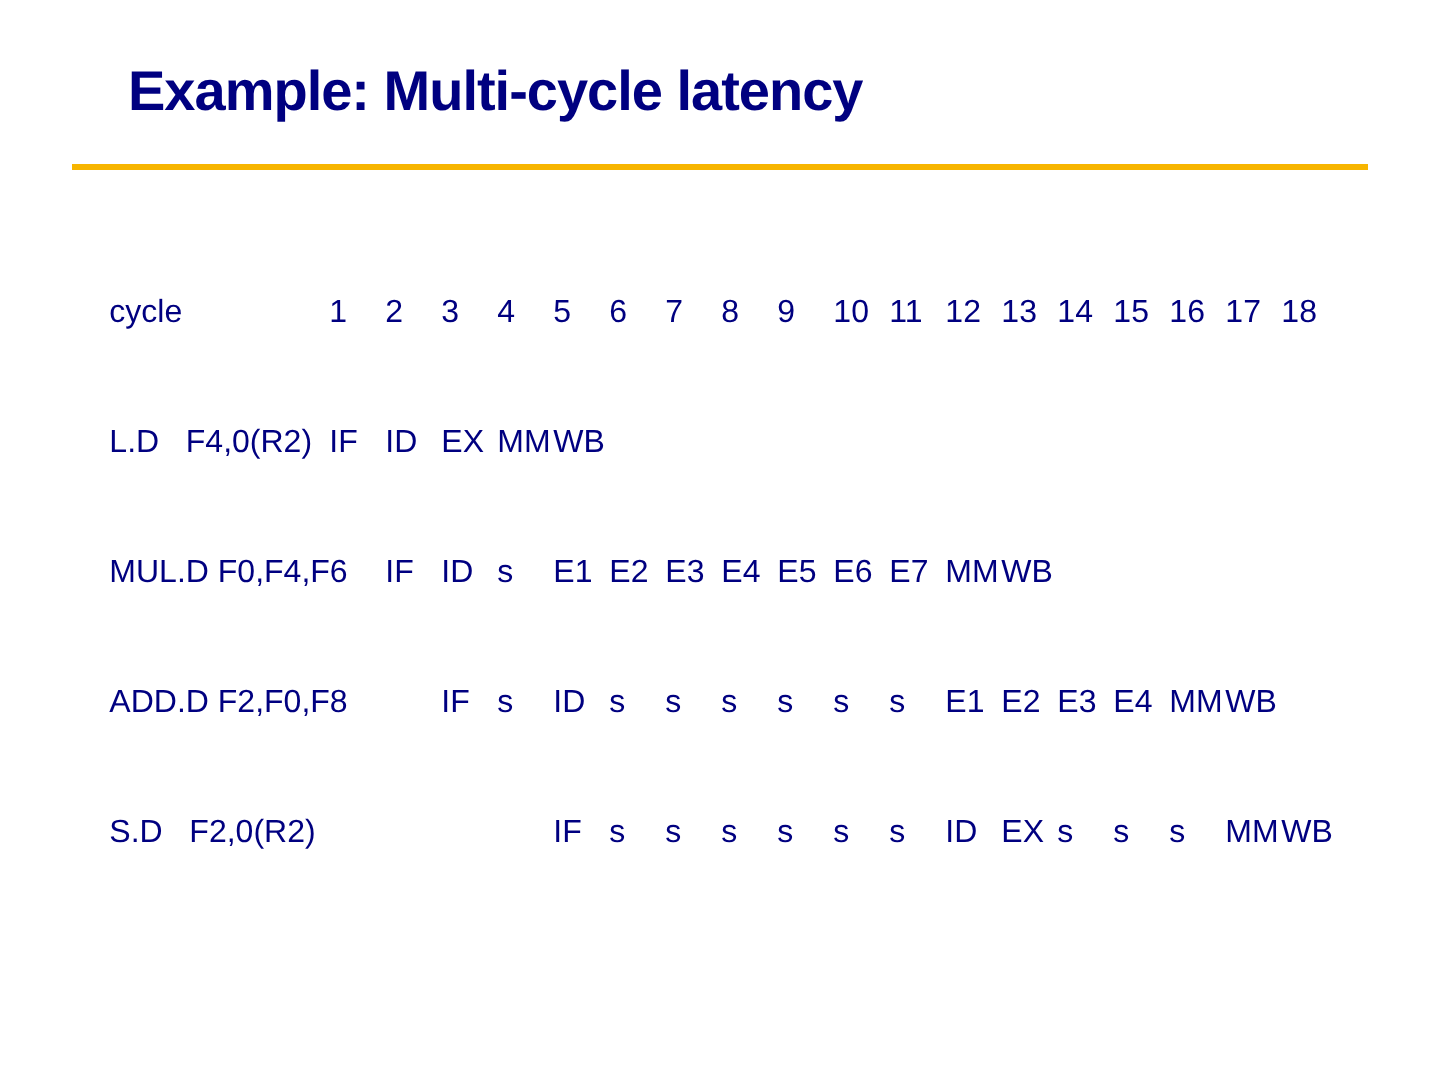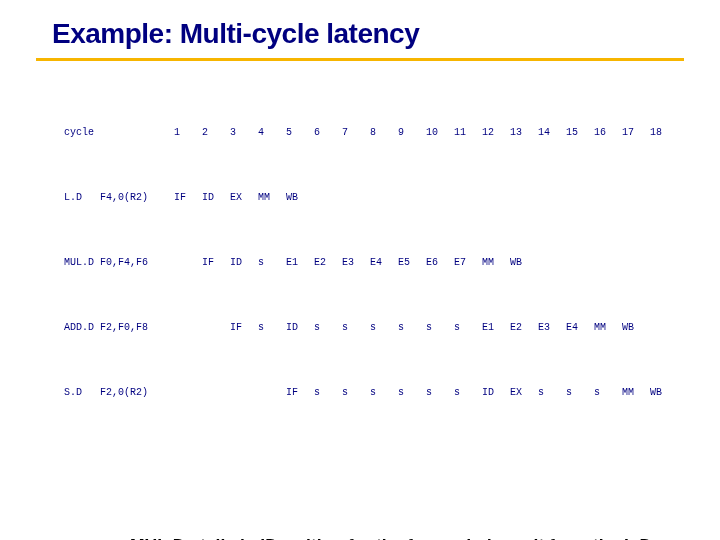--- a/index.html
+++ b/index.html
@@ -18,33 +18,33 @@
     box-sizing: border-box;
     padding: 18px 0 0 0;
   }
   .title-wrap {
     padding: 0 36px 2px 52px;
   }
   .title {
     font-size: 28px;
     font-weight: bold;
     color: #000080;
-    margin: 0;
+    margin: 12px;
     letter-spacing: -0.5px;
   }
   .rule {
     margin: 6px 36px 0 36px;
     height: 3px;
     background: #f7b500; 
   }
   
   .pipe-wrap {
     margin: 26px 0 0 28px;
-    font-family: Liberation Mono, monospace;
-    font-size: 10px;
+    font-family: Liberation Sans, sans-serif;
+    font-size: 16px;
     color: #000080;
     line-height: 13px;
     white-space: pre;
   }
   .pipe-row span {
     display: inline-block;
   }
   .lbl   { width: 110px; }
   .cell  { width: 28px; text-align: left; }
   

